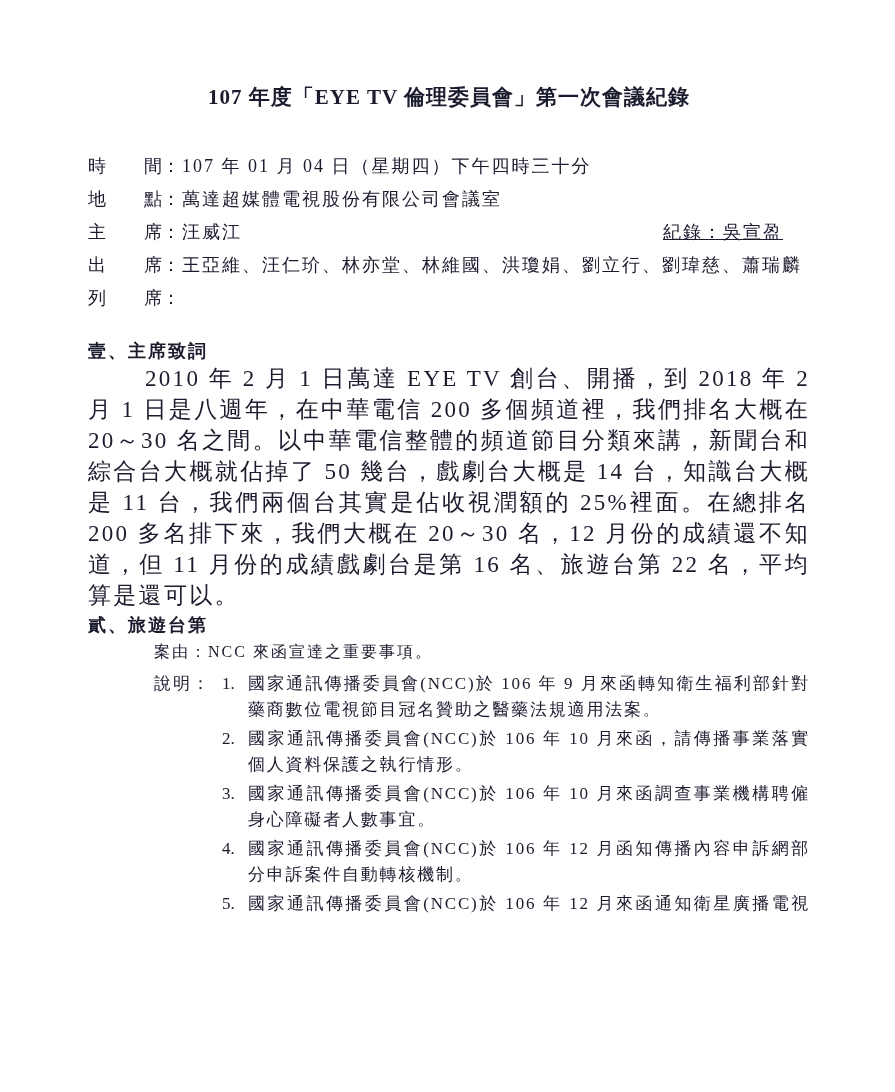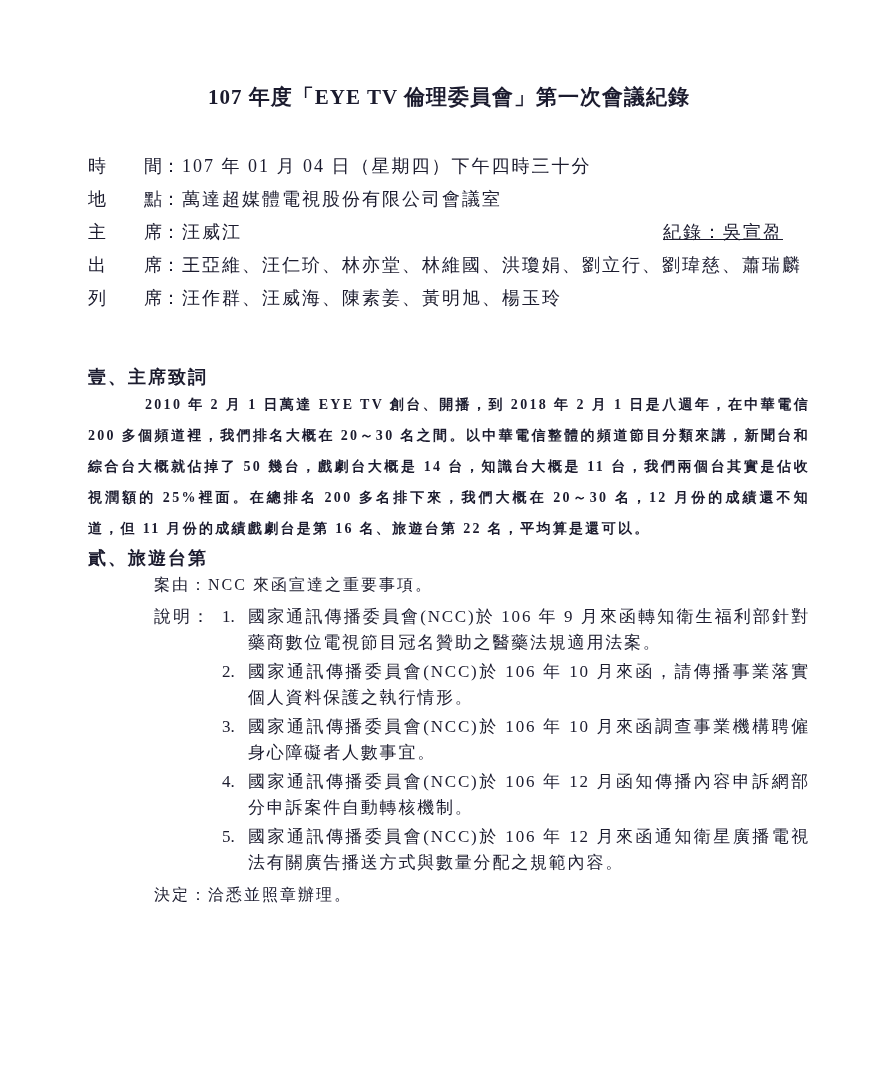--- a/index.html
+++ b/index.html
@@ -35,36 +35,35 @@
   }
   .mlbl {
     display: inline-flex;
     justify-content: space-between;
     width: 74px;
     flex-shrink: 0;
     letter-spacing: 0;
   }
   .recorder { margin-left: auto; margin-right: 27px; text-decoration: underline; }
 
-  .sec1 { margin-top: 54px; }
+  .sec1 { margin-top: 28px; }
   .sec-heading {
     font-size: 18px;
     font-weight: bold;
     line-height: 24px;
     letter-spacing: 2px;
     margin: 0;
   }
   .para {
     margin: 0;
-    font-size: 14px;
+    font-size: 23px;
     line-height: 31px;
     letter-spacing: 2.3px;
     text-align: justify;
     text-indent: 57px;
-    font-weight: bold;
   }
 
   .sec2 { margin-top: 2px; }
   .report-items { margin-top: 13px; }
   .ritem {
     margin-left: 27px;
     font-size: 17px;
     line-height: 24px;
     letter-spacing: 2.4px;
     margin-bottom: 13px;
@@ -146,21 +145,20 @@
           </span>
           <span class="sep">：</span>
           <span class="mval">王亞維、汪仁玠、林亦堂、林維國、洪瓊娟、劉立行、劉瑋慈、蕭瑞麟</span>
       </div>
       <div class="meta-row">
         <span class="mlbl">
             <span>列</span>
             <span>席</span>
           </span>
           <span class="sep">：</span>
-          <span class="mval">汪作群、汪威海、陳素姜、黃明旭、楊玉玲</span>
       </div>
     </div>
 
     <section class="sec1">
       <h2 class="sec-heading">壹、主席致詞</h2>
       <p class="para">2010 年 2 月 1 日萬達 EYE TV 創台、開播，到 2018 年 2 月 1 日是八週年，在中華電信 200 多個頻道裡，我們排名大概在 20～30 名之間。以中華電信整體的頻道節目分類來講，新聞台和綜合台大概就佔掉了 50 幾台，戲劇台大概是 14 台，知識台大概是 11 台，我們兩個台其實是佔收視潤額的 25%裡面。在總排名 200 多名排下來，我們大概在 20～30 名，12 月份的成績還不知道，但 11 月份的成績戲劇台是第 16 名、旅遊台第 22 名，平均算是還可以。</p>
     </section>
 
     <section class="sec2">
       <h2 class="sec-heading">貳、旅遊台第</h2>

